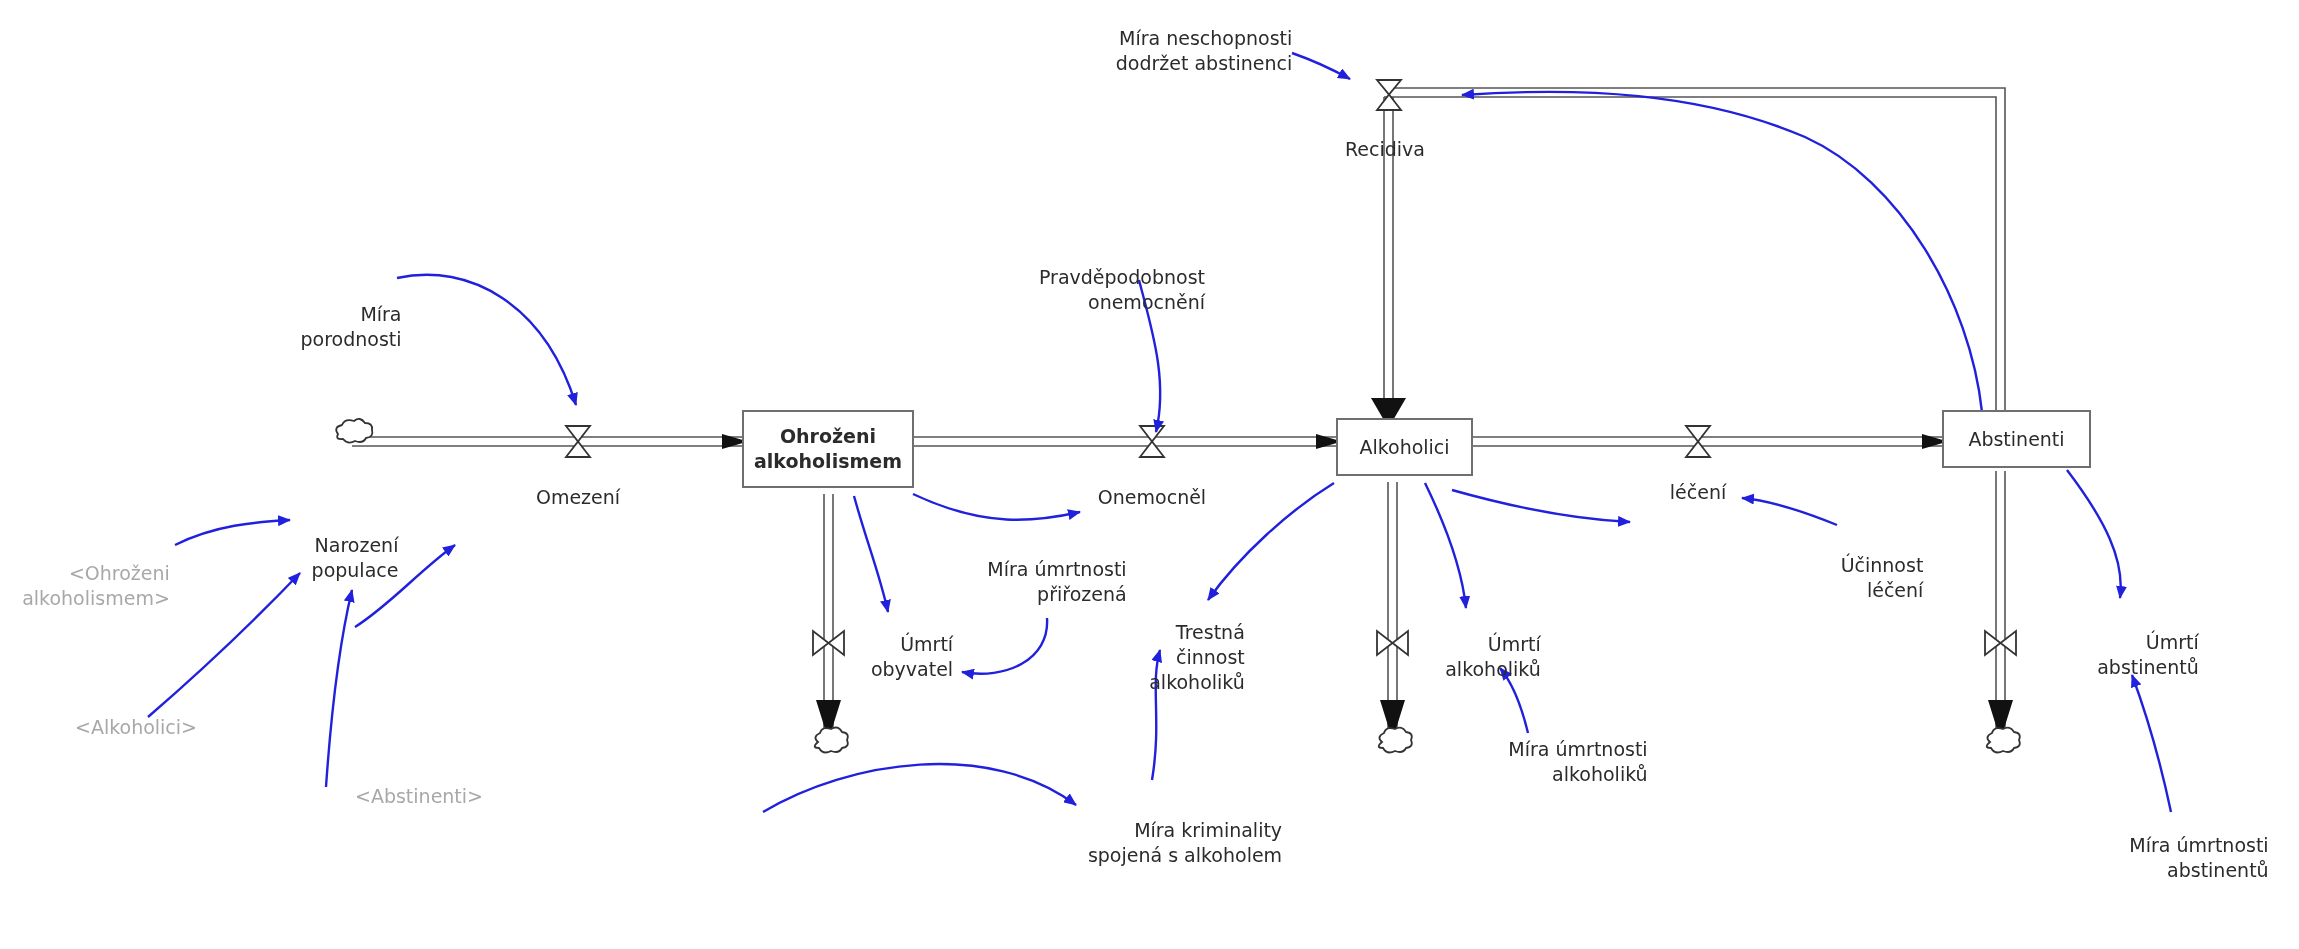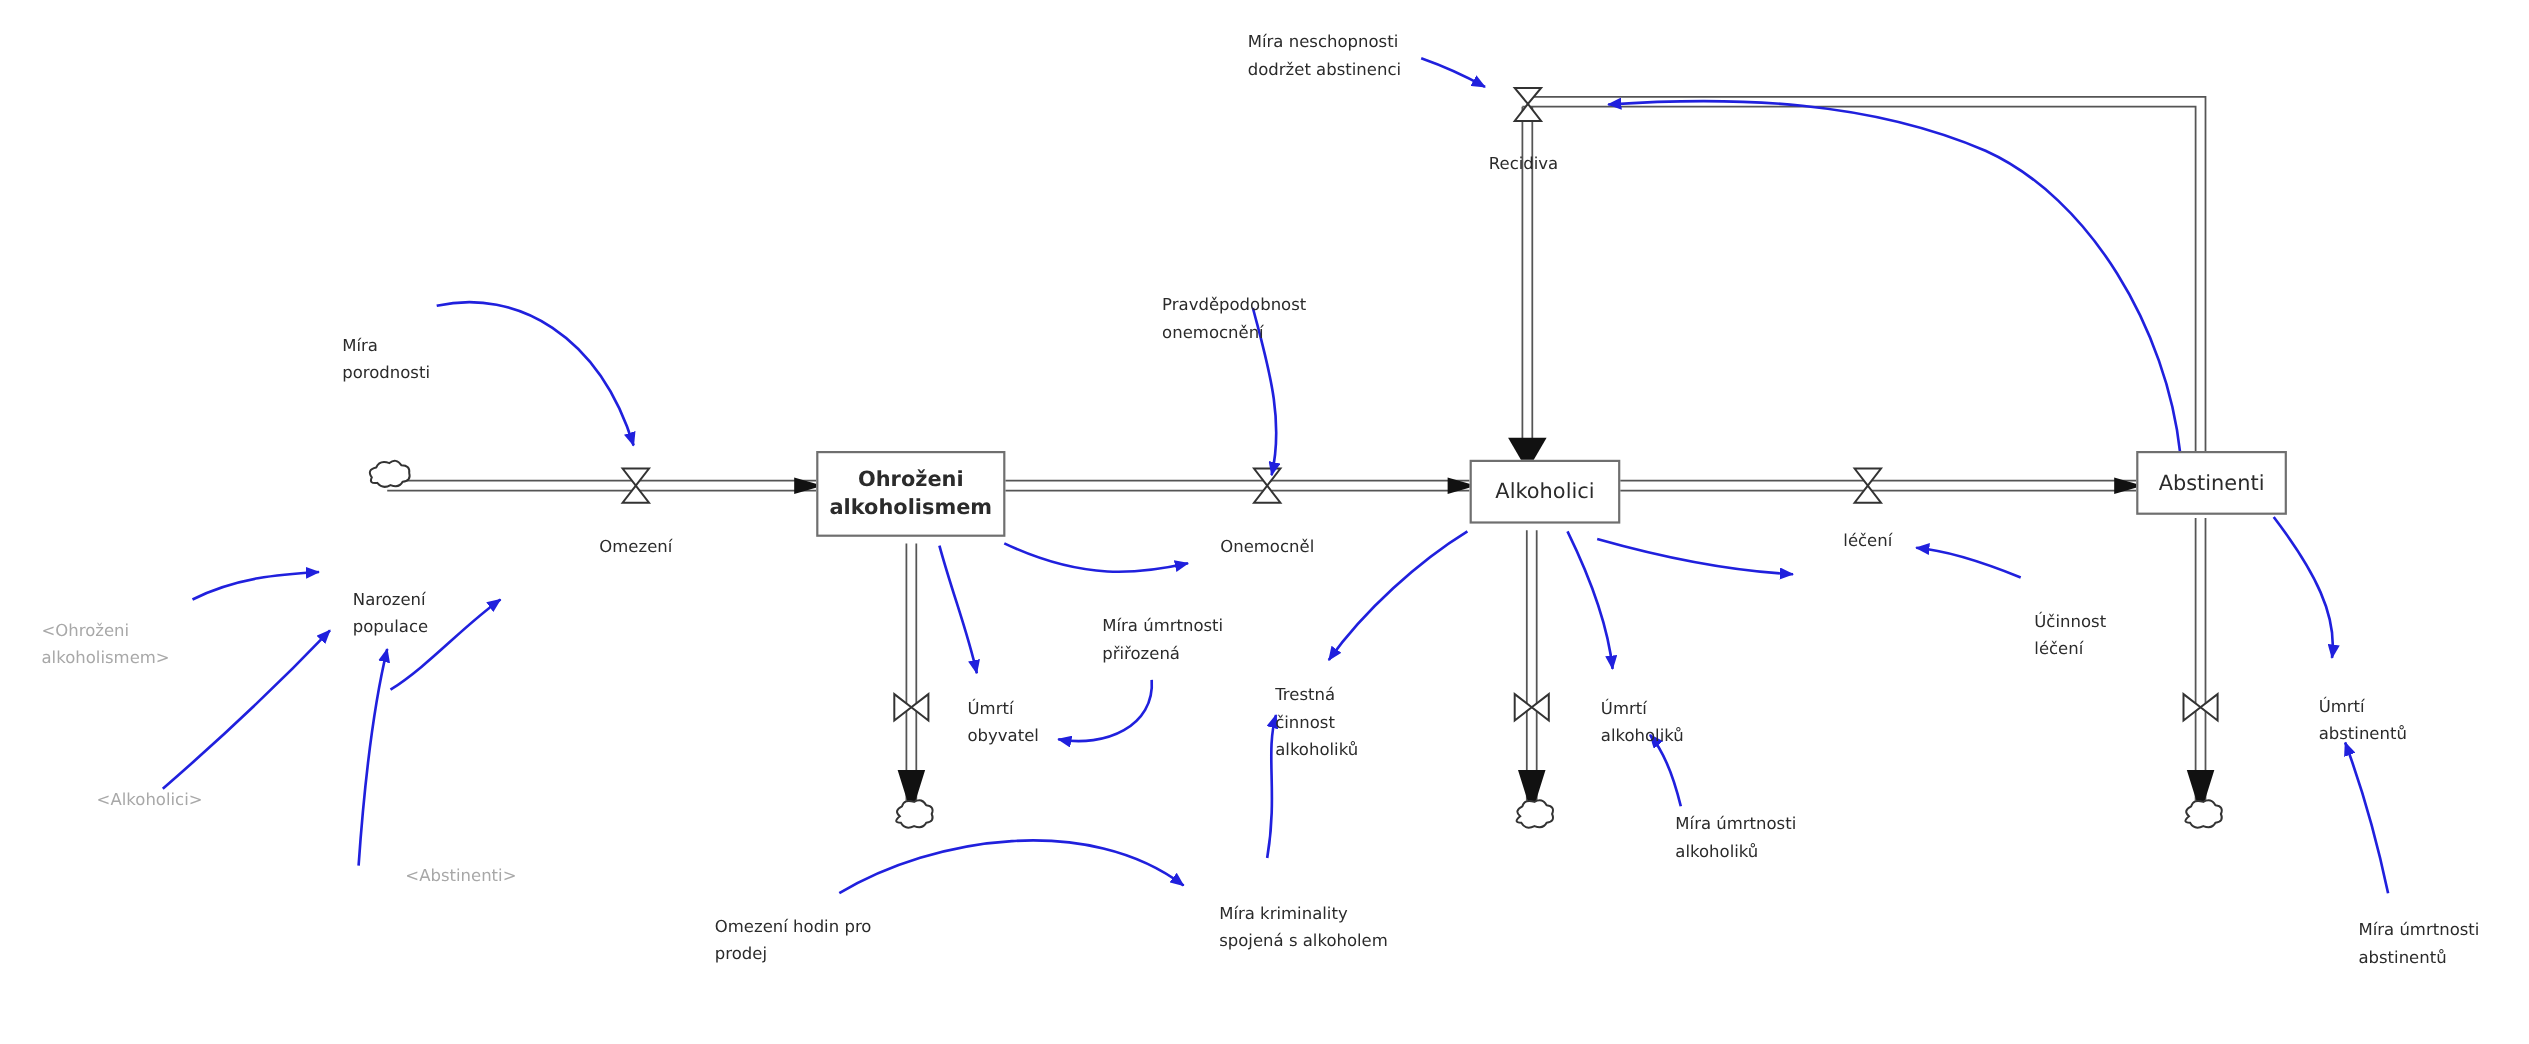--- a/index.html
+++ b/index.html
@@ -6,23 +6,23 @@
   body{
     width:2299px;height:949px;
     font-family:"DejaVu Sans","Liberation Sans",sans-serif;
     overflow:hidden;position:relative;
   }
   #stage{position:absolute;left:0;top:0;width:2299px;height:949px;}
   svg.layer{position:absolute;left:0;top:0;width:2299px;height:949px;overflow:visible;}
   .lbl{
     position:absolute;
     color:#2b2b2b;
-    font-size:15px;
+    font-size:19px;
     line-height:25px;
-    text-align:left;
+    text-align:right;
     white-space:pre;
     transform:translate(-50%,-50%);
     pointer-events:none;
   }
   .lbl.shadow{color:#a8a8a8;}
   .stockbox{
     position:absolute;
     border:2px solid #6f6f6f;
     background:#ffffff;
     box-sizing:border-box;
@@ -180,21 +180,21 @@
       <path d="M1152,780 C1162,720 1150,685 1160,650" marker-end="url(#blueArrow)"></path>
 
     </g>
   </svg>
 
   <div class="stockbox" style="left:742px;top:410px;width:172px;height:78px;font-weight:bold;">Ohroženi
 alkoholismem</div>
 
   <div class="stockbox" style="left:1336px;top:418px;width:137px;height:58px;">Alkoholici</div>
 
-  <div class="stockbox" style="left:1942px;top:410px;width:137px;height:58px;">Abstinenti</div>
+  <div class="stockbox" style="left:1942px;top:410px;width:149px;height:58px;">Abstinenti</div>
 
   <div class="lbl" style="left:578px;top:497px;">Omezení</div>
 
   <div class="lbl" style="left:1152px;top:497px;">Onemocněl</div>
 
   <div class="lbl" style="left:1698px;top:492px;">léčení</div>
 
   <div class="lbl" style="left:1385px;top:149px;">Recidiva</div>
 
   <div class="lbl" style="left:912px;top:657px;">Úmrtí
@@ -230,22 +230,20 @@
 
   <div class="lbl" style="left:1882px;top:578px;">Účinnost
 léčení</div>
 
   <div class="lbl" style="left:2199px;top:858px;">Míra úmrtnosti
 abstinentů</div>
 
   <div class="lbl" style="left:1185px;top:843px;">Míra kriminality
 spojená s alkoholem</div>
 
-  <div class="lbl" style="left:721px;top:855px;">Omezení hodin pro
-prodej</div>
 
   <div class="lbl shadow" style="left:96px;top:586px;">&lt;Ohroženi
 alkoholismem&gt;</div>
 
   <div class="lbl shadow" style="left:136px;top:727px;">&lt;Alkoholici&gt;</div>
 
   <div class="lbl shadow" style="left:419px;top:796px;">&lt;Abstinenti&gt;</div>
 
 </div>
 

